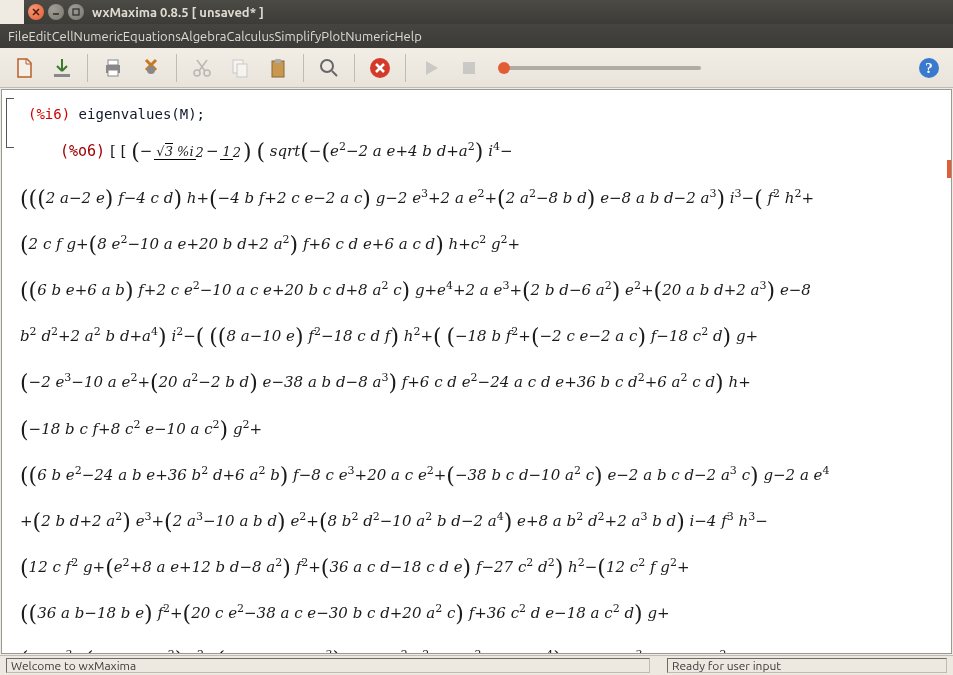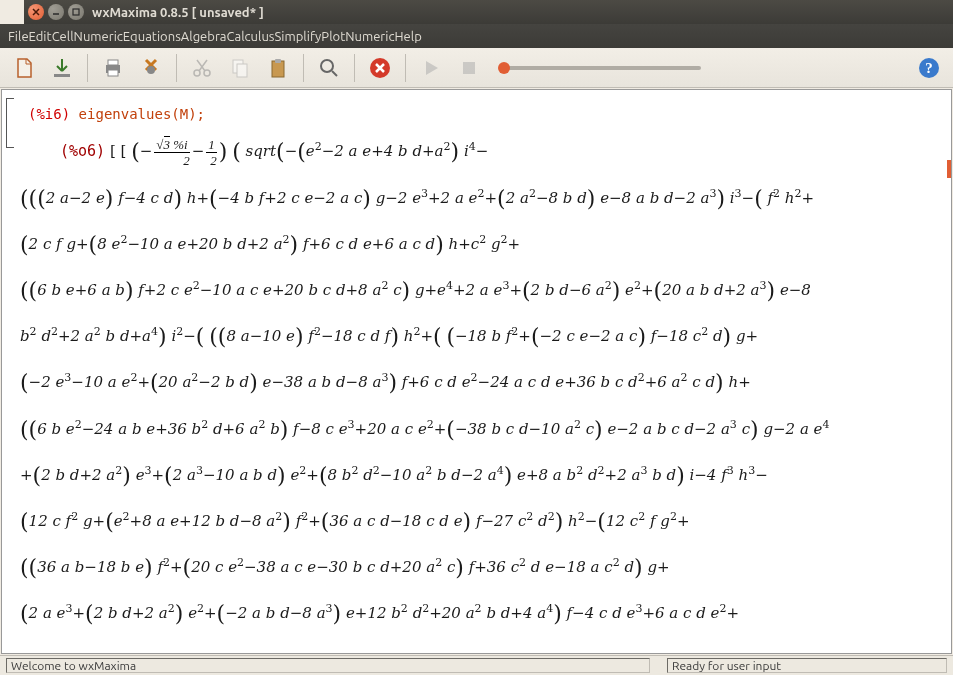--- a/index.html
+++ b/index.html
@@ -147,21 +147,21 @@
     }
     
     .input-line {
       padding-left: 18px;
       font-style: normal;
       font-family: "DejaVu Sans Mono", monospace;
       font-size: 14px;
     }
     
     .label-in { color: #d00000; }
-    .code-cmd { color: #c2410c; }
+    .code-cmd { color: #0f172a; }
     
     .output-start {
       padding-left: 18px;
     }
     
     .label-out { color: #a00000; font-style: normal; font-family: "DejaVu Sans Mono", monospace; margin-left: 40px;}
     
     .math-line {
       white-space: nowrap;
       padding-left: 10px;
@@ -197,27 +197,26 @@
       padding: 0 4px;
       flex: 1;
     }
     
     .status-cell.right {
       flex: 0 0 280px;
     }
     
     .frac {
       display: inline-flex;
-      flex-direction: column;
+      flex-direction: row;
       vertical-align: middle;
-      text-align: right;
+      text-align: center;
       font-size: 13px;
       line-height: 1;
       margin: 0 2px;
-      font-family: Liberation Serif, serif;
     }
     
     .frac .num {
       border-bottom: 1px solid #000;
       padding: 0 2px 1px;
     }
     
     .frac .den {
       padding-top: 1px;
     }
@@ -371,20 +370,21 @@
           </span>−<span class="frac">
             <span class="num">1</span>
             <span class="den">2</span>
           </span><span class="lparen">)</span> <span class="lparen">(</span> sqrt<span class="lparen">(</span>−<span class="lparen">(</span>e<sup>2</sup>−2 a e+4 b d+a<sup>2</sup><span class="lparen">)</span> i<sup>4</sup>−</span>
     </div>
     <div class="math-line" id="out-1"><span class="lparen">(</span><span class="lparen">(</span><span class="lparen">(</span>2 a−2 e<span class="lparen">)</span> f−4 c d<span class="lparen">)</span> h+<span class="lparen">(</span>−4 b f+2 c e−2 a c<span class="lparen">)</span> g−2 e<sup>3</sup>+2 a e<sup>2</sup>+<span class="lparen">(</span>2 a<sup>2</sup>−8 b d<span class="lparen">)</span> e−8 a b d−2 a<sup>3</sup><span class="lparen">)</span> i<sup>3</sup>−<span class="lparen">(</span> f<sup>2</sup> h<sup>2</sup>+</div>
     <div class="math-line" id="out-2"><span class="lparen">(</span>2 c f g+<span class="lparen">(</span>8 e<sup>2</sup>−10 a e+20 b d+2 a<sup>2</sup><span class="lparen">)</span> f+6 c d e+6 a c d<span class="lparen">)</span> h+c<sup>2</sup> g<sup>2</sup>+</div>
     <div class="math-line" id="out-3"><span class="lparen">(</span><span class="lparen">(</span>6 b e+6 a b<span class="lparen">)</span> f+2 c e<sup>2</sup>−10 a c e+20 b c d+8 a<sup>2</sup> c<span class="lparen">)</span> g+e<sup>4</sup>+2 a e<sup>3</sup>+<span class="lparen">(</span>2 b d−6 a<sup>2</sup><span class="lparen">)</span> e<sup>2</sup>+<span class="lparen">(</span>20 a b d+2 a<sup>3</sup><span class="lparen">)</span> e−8</div>
     <div class="math-line" id="out-4">b<sup>2</sup> d<sup>2</sup>+2 a<sup>2</sup> b d+a<sup>4</sup><span class="lparen">)</span> i<sup>2</sup>−<span class="lparen">(</span> <span class="lparen">(</span><span class="lparen">(</span>8 a−10 e<span class="lparen">)</span> f<sup>2</sup>−18 c d f<span class="lparen">)</span> h<sup>2</sup>+<span class="lparen">(</span> <span class="lparen">(</span>−18 b f<sup>2</sup>+<span class="lparen">(</span>−2 c e−2 a c<span class="lparen">)</span> f−18 c<sup>2</sup> d<span class="lparen">)</span> g+</div>
     <div class="math-line" id="out-5"><span class="lparen">(</span>−2 e<sup>3</sup>−10 a e<sup>2</sup>+<span class="lparen">(</span>20 a<sup>2</sup>−2 b d<span class="lparen">)</span> e−38 a b d−8 a<sup>3</sup><span class="lparen">)</span> f+6 c d e<sup>2</sup>−24 a c d e+36 b c d<sup>2</sup>+6 a<sup>2</sup> c d<span class="lparen">)</span> h+</div>
+    <div class="math-line" id="out-6"><span class="lparen">(</span>−18 b c f+8 c<sup>2</sup> e−10 a c<sup>2</sup><span class="lparen">)</span> g<sup>2</sup>+</div>
     <div class="math-line" id="out-7"><span class="lparen">(</span><span class="lparen">(</span>6 b e<sup>2</sup>−24 a b e+36 b<sup>2</sup> d+6 a<sup>2</sup> b<span class="lparen">)</span> f−8 c e<sup>3</sup>+20 a c e<sup>2</sup>+<span class="lparen">(</span>−38 b c d−10 a<sup>2</sup> c<span class="lparen">)</span> e−2 a b c d−2 a<sup>3</sup> c<span class="lparen">)</span> g−2 a e<sup>4</sup></div>
     <div class="math-line" id="out-8">+<span class="lparen">(</span>2 b d+2 a<sup>2</sup><span class="lparen">)</span> e<sup>3</sup>+<span class="lparen">(</span>2 a<sup>3</sup>−10 a b d<span class="lparen">)</span> e<sup>2</sup>+<span class="lparen">(</span>8 b<sup>2</sup> d<sup>2</sup>−10 a<sup>2</sup> b d−2 a<sup>4</sup><span class="lparen">)</span> e+8 a b<sup>2</sup> d<sup>2</sup>+2 a<sup>3</sup> b d<span class="lparen">)</span> i−4 f<sup>3</sup> h<sup>3</sup>−</div>
     <div class="math-line" id="out-9"><span class="lparen">(</span>12 c f<sup>2</sup> g+<span class="lparen">(</span>e<sup>2</sup>+8 a e+12 b d−8 a<sup>2</sup><span class="lparen">)</span> f<sup>2</sup>+<span class="lparen">(</span>36 a c d−18 c d e<span class="lparen">)</span> f−27 c<sup>2</sup> d<sup>2</sup><span class="lparen">)</span> h<sup>2</sup>−<span class="lparen">(</span>12 c<sup>2</sup> f g<sup>2</sup>+</div>
     <div class="math-line" id="out-10"><span class="lparen">(</span><span class="lparen">(</span>36 a b−18 b e<span class="lparen">)</span> f<sup>2</sup>+<span class="lparen">(</span>20 c e<sup>2</sup>−38 a c e−30 b c d+20 a<sup>2</sup> c<span class="lparen">)</span> f+36 c<sup>2</sup> d e−18 a c<sup>2</sup> d<span class="lparen">)</span> g+</div>
     <div class="math-line" id="out-11"><span class="lparen">(</span>2 a e<sup>3</sup>+<span class="lparen">(</span>2 b d+2 a<sup>2</sup><span class="lparen">)</span> e<sup>2</sup>+<span class="lparen">(</span>−2 a b d−8 a<sup>3</sup><span class="lparen">)</span> e+12 b<sup>2</sup> d<sup>2</sup>+20 a<sup>2</sup> b d+4 a<sup>4</sup><span class="lparen">)</span> f−4 c d e<sup>3</sup>+6 a c d e<sup>2</sup>+</div>
 
   </div>
 </div>
 
 <div class="statusbar">

